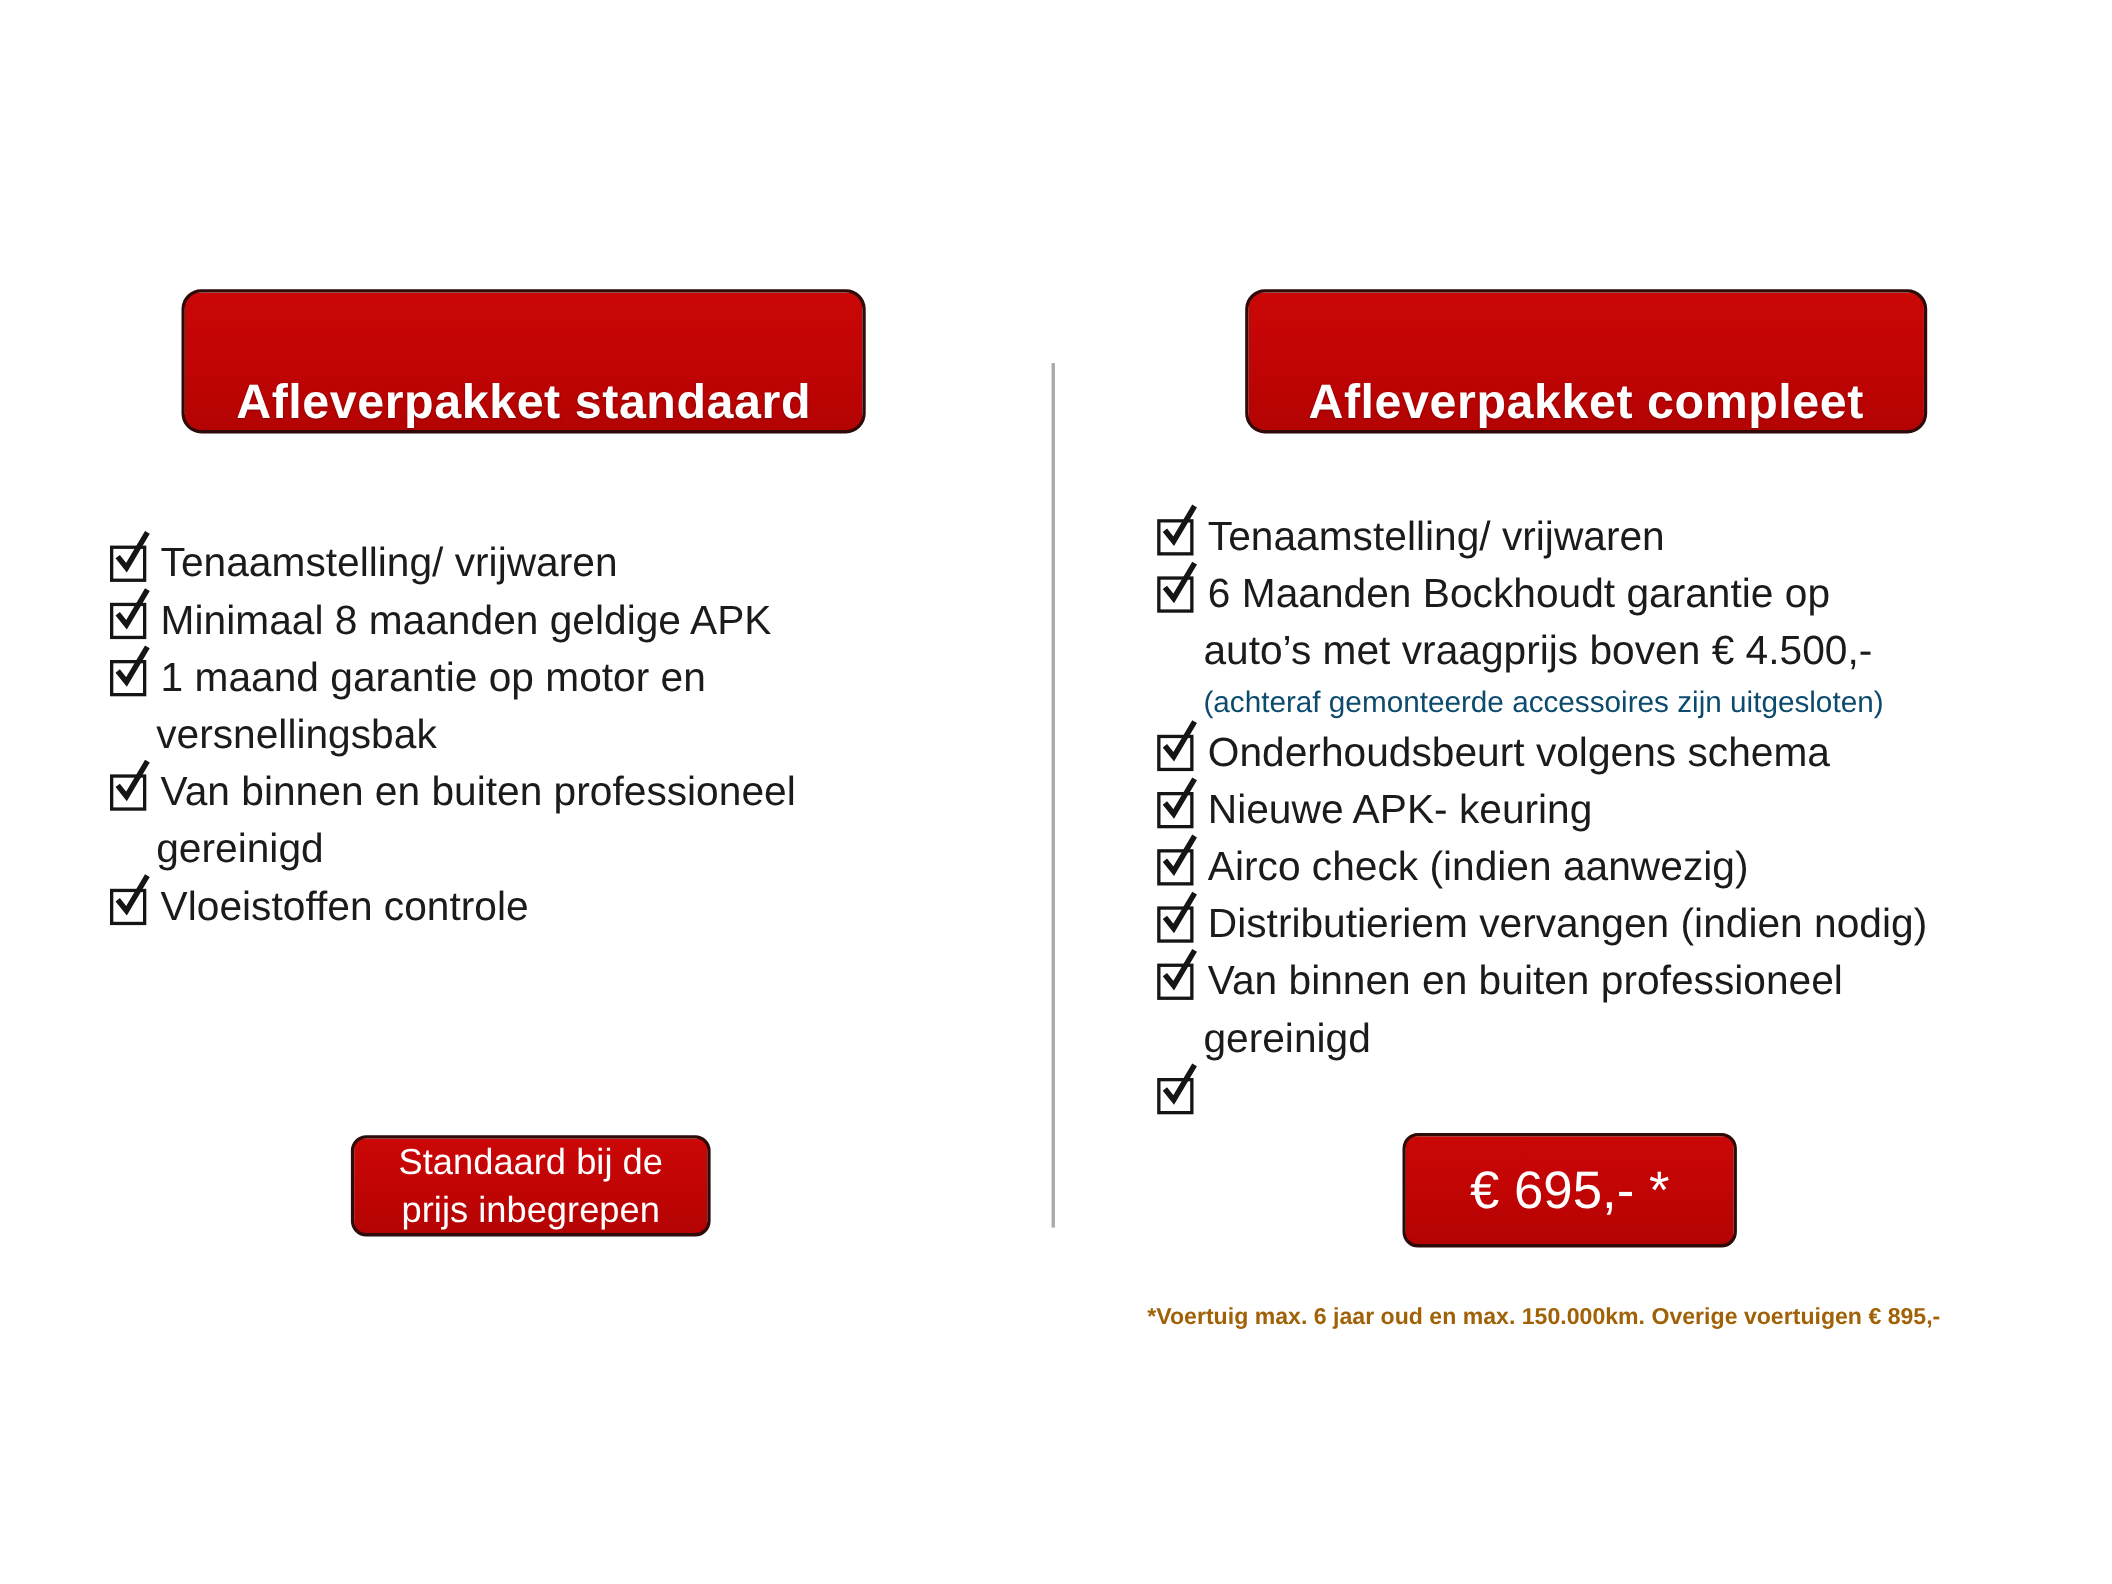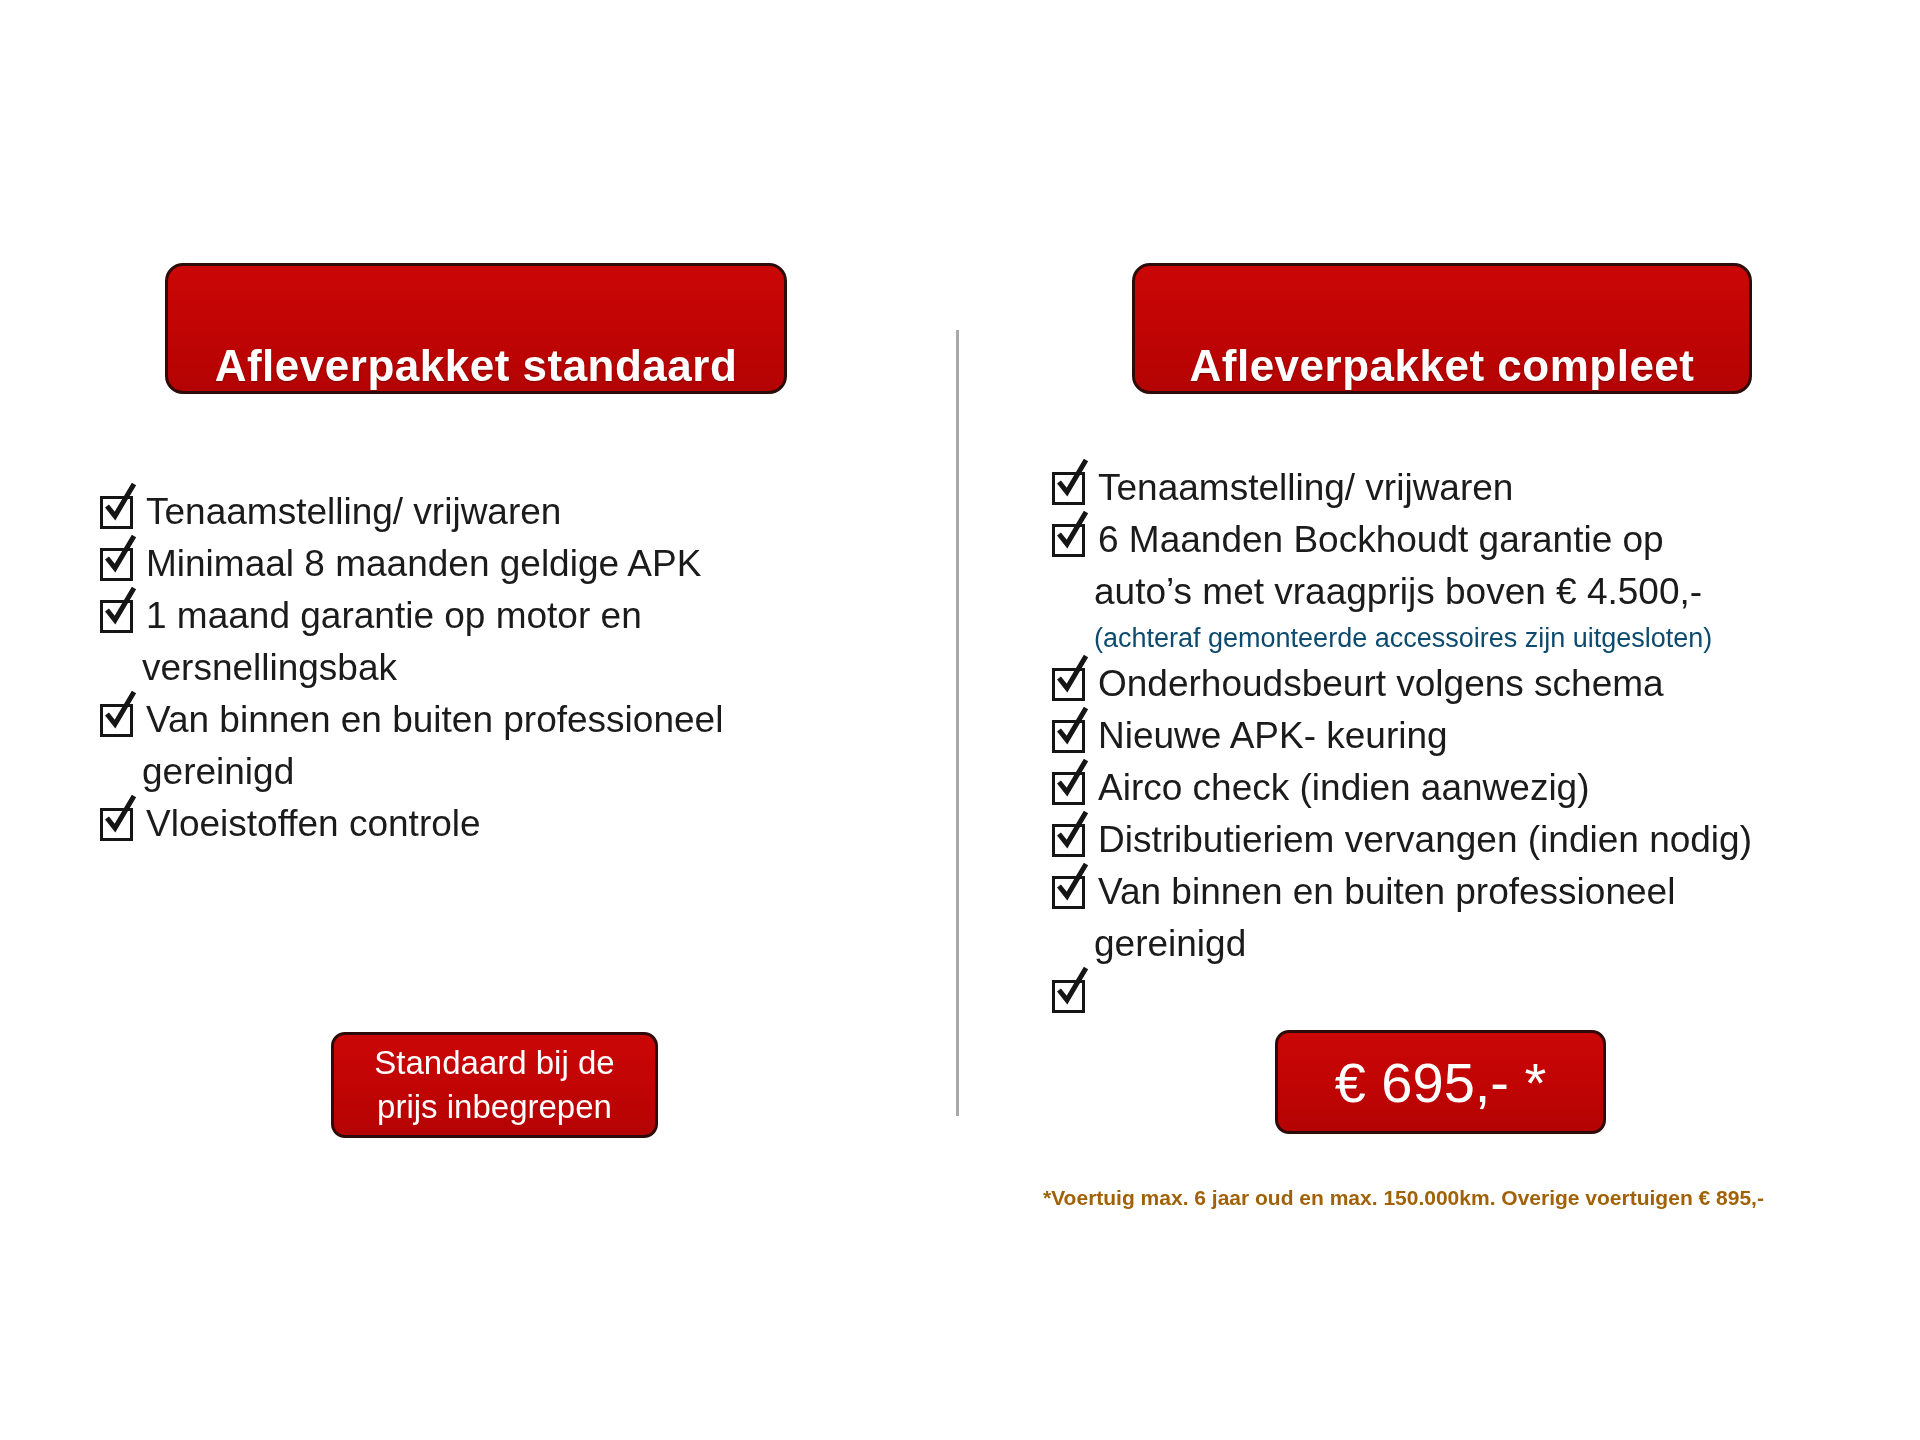--- a/index.html
+++ b/index.html
@@ -51,33 +51,33 @@
     border:3px solid #151515;
     margin:10px 13px 0 0;
     box-sizing:content-box;
   }
   .cb svg{
     position:absolute;left:1px;top:-9px;
     width:32px;height:36px;overflow:visible;
   }
   
   .badgebox{
-    left:331px;top:1032px;
-    width:327px;height:106px;
+    left:319px;top:1032px;
+    width:327px;height:92px;
     border-radius:14px;
     flex-direction:column;
     font-size:33px;line-height:44px;
     font-weight:normal;
   }
   
   .pricebox{
     left:1275px;top:1030px;
-    width:331px;height:104px;
+    width:304px;height:104px;
     border-radius:14px;
-    font-size:56px;
+    font-size:48px;
   }
   
   .divider{
     position:absolute;
     left:956px;top:330px;
     width:3px;height:786px;
     background:#a9a9a9;
   }
   
   .footnote{

